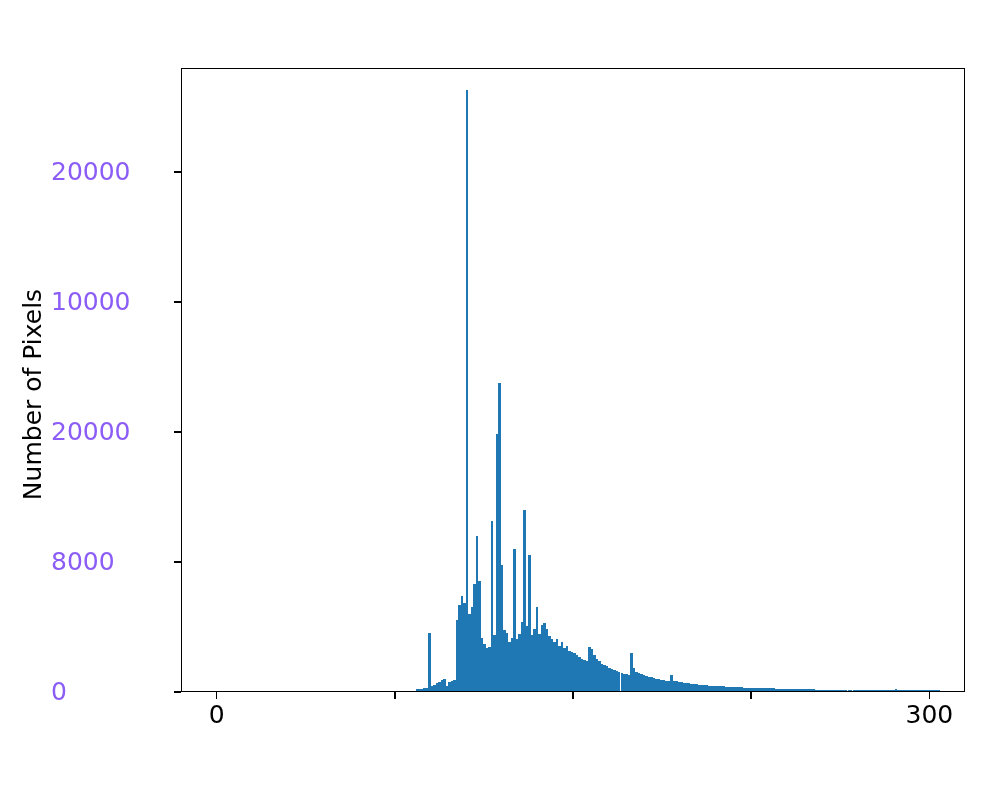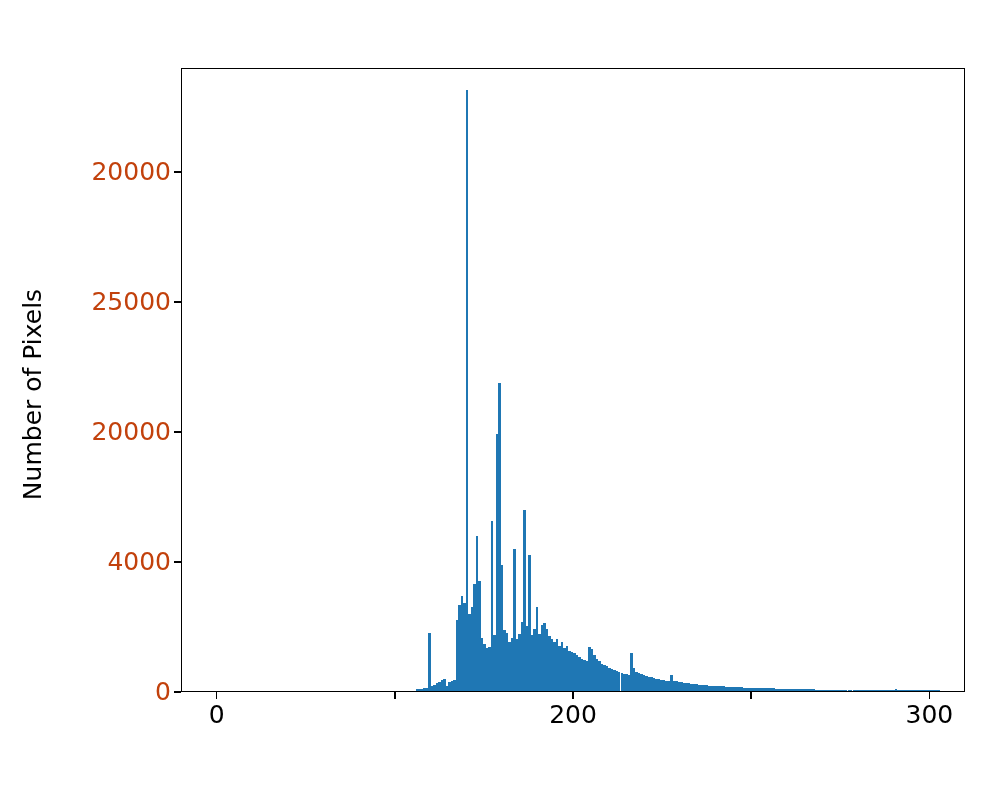--- a/index.html
+++ b/index.html
@@ -51,23 +51,22 @@
   .bar {
     position: absolute;
     bottom: 0;
     background: #1f77b4;
   }
   
   .ytick-label {
     position: absolute;
     right: 0;
     width: 120px;
-    text-align: right;
-    font-size: 25px;
-    color: #c2410c;
+    font-size: 25px;
+    color: #8b5cf6;
     line-height: 26px;
     white-space: nowrap;
   }
   .ytick-mark {
     position: absolute;
     left: 0;
     width: 7px;
     height: 1.4px;
     background: #000000;
   }
@@ -349,33 +348,32 @@
 
   <div id="ytick-marks">
       <div class="ytick-mark" style="top: 623.3px;"></div>
       <div class="ytick-mark" style="top: 493.3px;"></div>
       <div class="ytick-mark" style="top: 363.3px;"></div>
       <div class="ytick-mark" style="top: 233.3px;"></div>
       <div class="ytick-mark" style="top: 103.3px;"></div>
     </div>
   <div id="ytick-labels">
       <div class="ytick-label" style="top: 611px;">0</div>
-      <div class="ytick-label" style="top: 481px;">4000</div>
+      <div class="ytick-label" style="top: 481px;">8000</div>
       <div class="ytick-label" style="top: 351px;">20000</div>
-      <div class="ytick-label" style="top: 221px;">25000</div>
+      <div class="ytick-label" style="top: 221px;">10000</div>
       <div class="ytick-label" style="top: 91px;">20000</div>
     </div>
   <div id="ylabel">Number of Pixels</div>
 
   <div id="xtick-marks">
       <div class="xtick-mark" style="left: 34.94px;"></div>
       <div class="xtick-mark" style="left: 213.12px;"></div>
       <div class="xtick-mark" style="left: 391.3px;"></div>
       <div class="xtick-mark" style="left: 569.48px;"></div>
       <div class="xtick-mark" style="left: 747.66px;"></div>
     </div>
   <div id="xtick-labels">
       <div class="xtick-label" style="left: 35.64px;">0</div>
-      <div class="xtick-label" style="left: 392px;">200</div>
       <div class="xtick-label" style="left: 748.36px;">300</div>
     </div>
 
 </div>
 
 </body></html>

